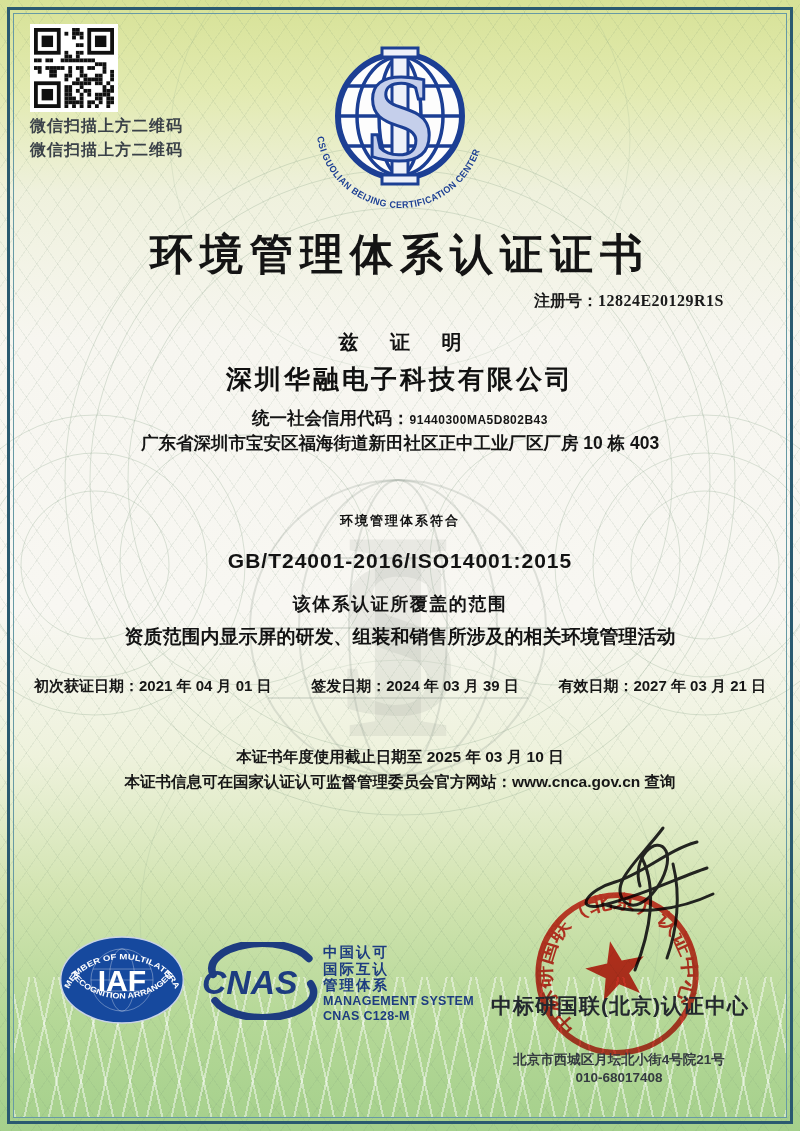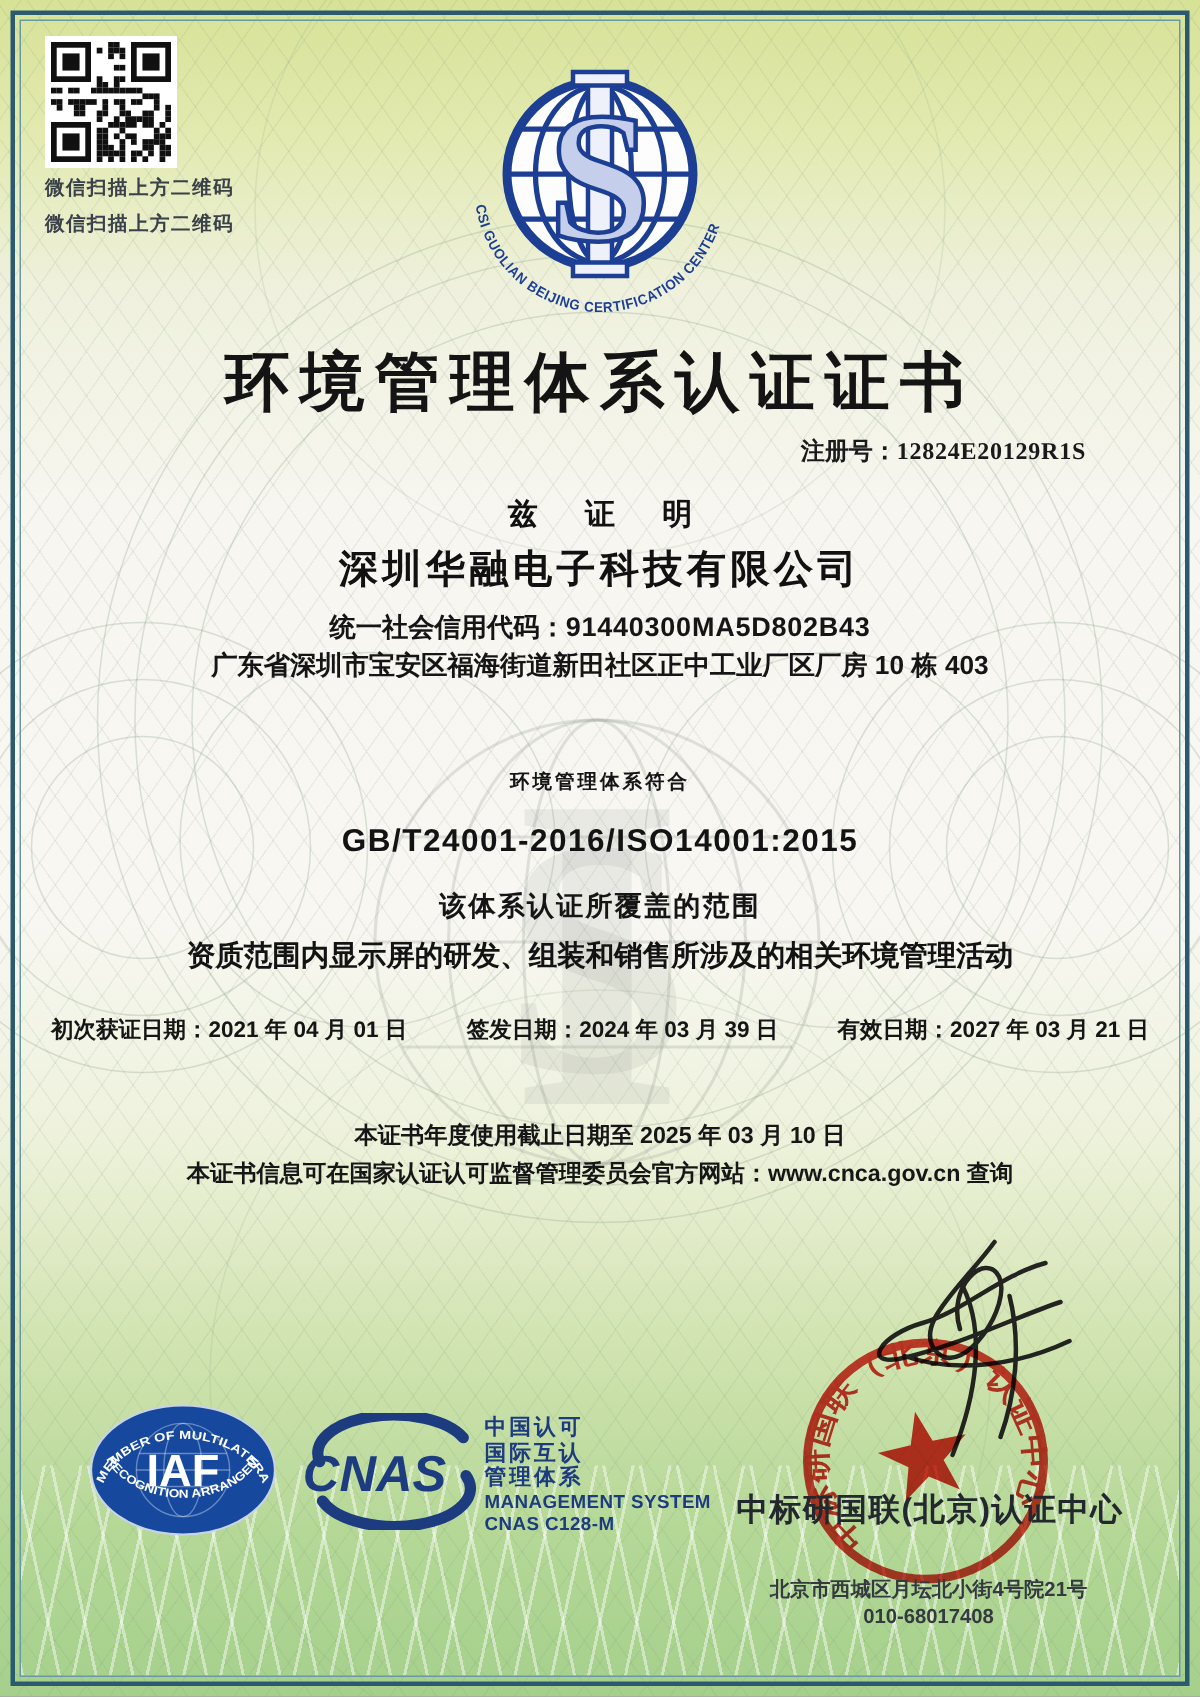--- a/index.html
+++ b/index.html
@@ -20,29 +20,29 @@
     position:absolute; left:14px; right:14px; bottom:14px; height:140px; pointer-events:none;
     background-image:
       repeating-linear-gradient(78deg, rgba(255,255,255,.45) 0 2px, transparent 2px 24px),
       repeating-linear-gradient(-78deg, rgba(255,255,255,.45) 0 2px, transparent 2px 24px);
   }
   .frame-outer { position:absolute; inset:7px; border:3px solid #2a5a70; pointer-events:none; }
   .frame-inner { position:absolute; inset:13px; border:1px solid #679aa5; pointer-events:none; }
   .abs { position:absolute; }
   .ctr { left:0; right:0; text-align:center; }
   .qr-box { left:30px; top:24px; width:88px; height:88px; background:#fff; padding:4px; }
-  .qr-cap { left:30px; font-size:13px; font-weight:700; color:#3a4148; letter-spacing:1px; }
+  .qr-cap { left:30px; font-size:16px; font-weight:700; color:#3a4148; letter-spacing:1px; }
   .title { top:226px; font-size:43px; font-weight:700; color:#141414; letter-spacing:7px; }
   .regline { top:291px; right:76px; font-size:16px; color:#1a1a1a; }
   .regline .lab { font-weight:700; }
   .regline .val { font-family:"Liberation Serif", serif; font-weight:700; letter-spacing:.5px; }
   .statement { top:329px; font-size:20px; font-weight:700; color:#111; letter-spacing:13px; text-indent:13px; }
   .company { top:362px; font-size:26px; font-weight:700; color:#111; letter-spacing:3px; }
   .creditline { top:406px; font-size:17.5px; font-weight:700; color:#151515; }
-  .creditline .val { font-size:18px; letter-spacing:.5px; }
+  .creditline .val { font-size:12px; letter-spacing:.5px; }
   .addrline { top:431px; font-size:17.5px; font-weight:700; color:#151515; }
   .conform { top:512px; font-size:13px; font-weight:700; color:#151515; letter-spacing:2px; }
   .stdcode { top:549px; font-size:21px; font-weight:700; color:#131313; letter-spacing:1px; }
   .scope-h { top:592px; font-size:18px; font-weight:700; color:#151515; letter-spacing:1.5px; }
   .scope-t { top:624px; font-size:19px; font-weight:700; color:#131313; }
   .dates { top:677px; left:0; right:0; display:flex; justify-content:space-between; padding:0 34px;
            font-size:15px; font-weight:700; color:#151515; }
   .note { font-size:15.5px; font-weight:700; color:#161616; }
   .n1 { top:721px; } .n2 { top:747px; } .n3 { top:772px; }
   .issuer-name { top:992px; left:462px; width:316px; text-align:center;

